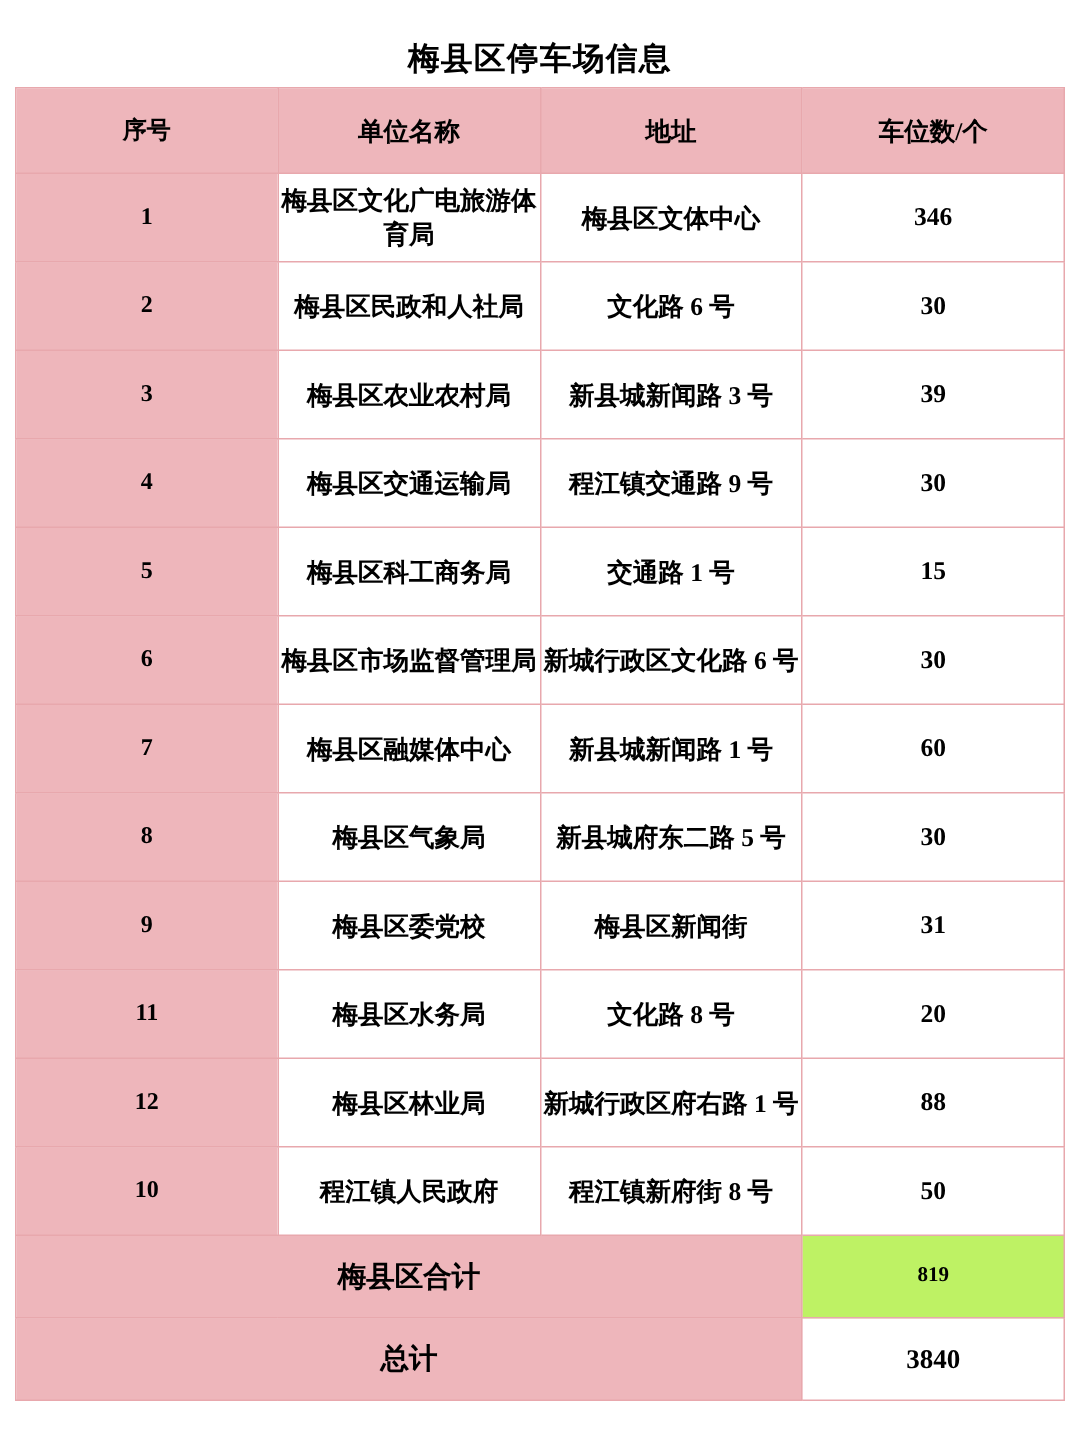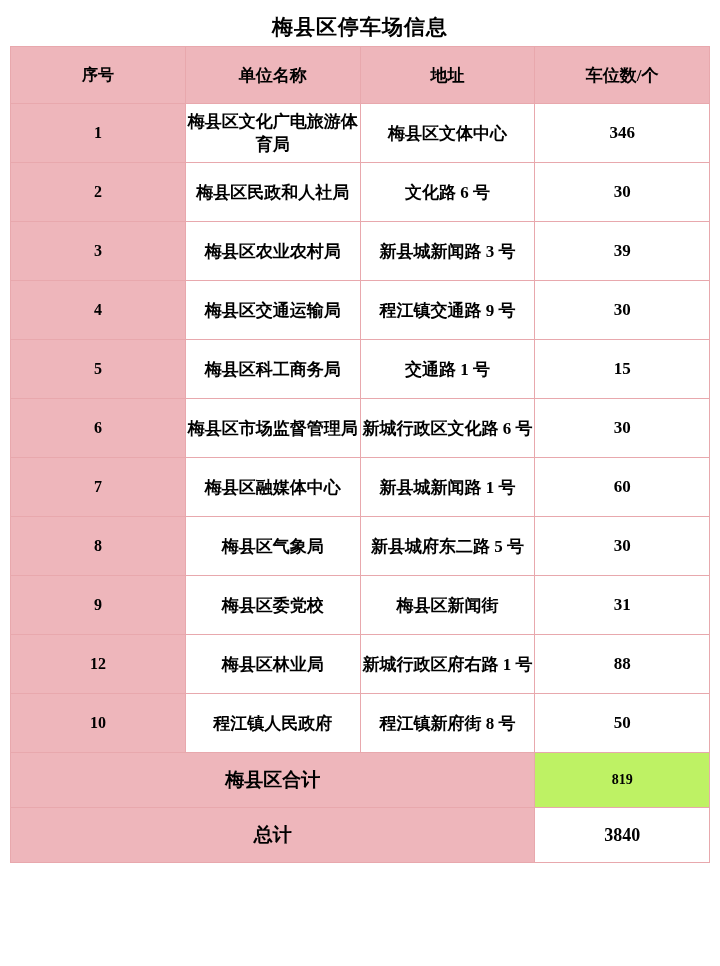--- a/index.html
+++ b/index.html
@@ -11,21 +11,21 @@
     width: 720px;
     height: 966px;
     font-family: "Liberation Serif", "DejaVu Serif", serif;
     color: #000000;
     overflow: hidden;
   }
   .page {
     width: 720px;
     height: 966px;
     box-sizing: border-box;
-    padding: 8px 10px 8px 10px;
+    padding: 20px 10px 8px 10px;
   }
   table.parking {
     width: 700px;
     border-collapse: collapse;
     table-layout: fixed;
   }
   table.parking td, table.parking th {
     border: 1px solid #e8a8ad;
     padding: 0;
     text-align: center;
@@ -162,20 +162,26 @@
         <td class="col-addr">新县城府东二路 5 号</td>
         <td class="col-num">30</td>
       </tr>
       <tr>
         <td class="col-idx">9</td>
         <td class="col-name">梅县区委党校</td>
         <td class="col-addr">梅县区新闻街</td>
         <td class="col-num">31</td>
       </tr>
       <tr>
+        <td class="col-idx">11</td>
+        <td class="col-name">梅县区水务局</td>
+        <td class="col-addr">文化路 8 号</td>
+        <td class="col-num">20</td>
+      </tr>
+      <tr>
         <td class="col-idx">12</td>
         <td class="col-name">梅县区林业局</td>
         <td class="col-addr">新城行政区府右路 1 号</td>
         <td class="col-num">88</td>
       </tr>
       <tr>
         <td class="col-idx">10</td>
         <td class="col-name">程江镇人民政府</td>
         <td class="col-addr">程江镇新府街 8 号</td>
         <td class="col-num">50</td>

